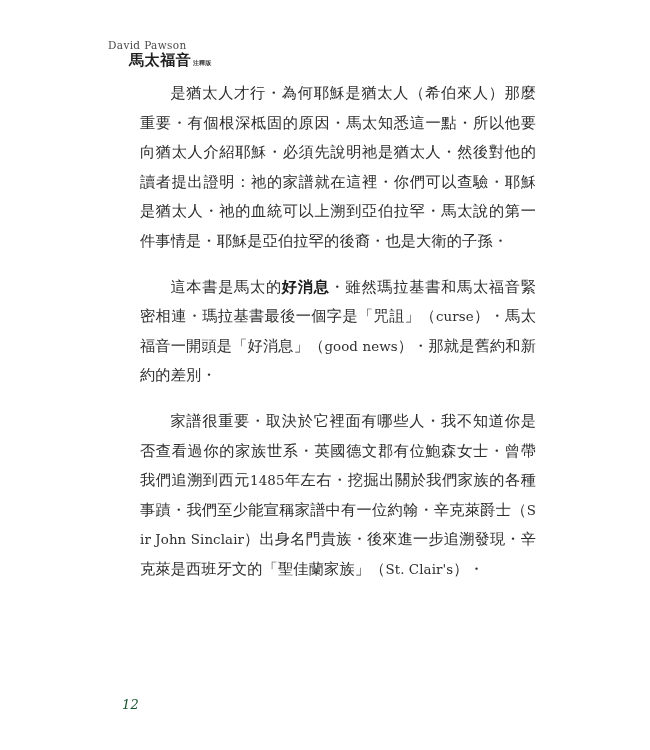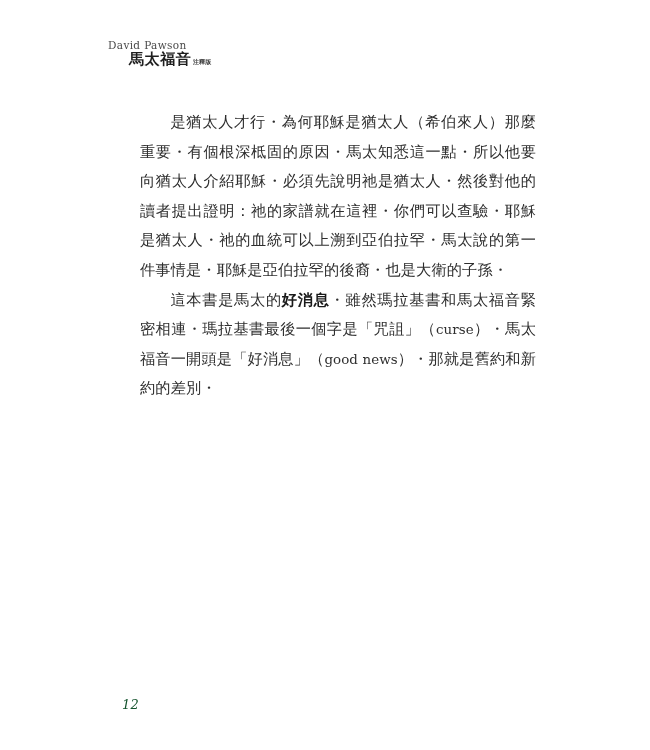--- a/index.html
+++ b/index.html
@@ -37,59 +37,59 @@
     color: #4a4a4a;
     white-space: nowrap;
   }
   .rh-title-line {
     display: flex;
     align-items: baseline;
     margin-top: 1px;
     padding-left: 21px;
   }
   .rh-title {
-    font-family: Liberation Serif, serif;
+    font-family: Liberation Sans, sans-serif;
     font-size: 15px;
     font-weight: bold;
     letter-spacing: 0.6px;
     color: #1f1f1f;
     white-space: nowrap;
   }
   .rh-subtitle {
     font-family: "DejaVu Sans", "Liberation Sans", sans-serif;
     font-size: 6px;
     font-weight: bold;
     letter-spacing: 0.2px;
     color: #3a3a3a;
     margin-left: 1.5px;
     white-space: nowrap;
   }
 
   
   .textblock {
     position: absolute;
     left: 140px;
-    top: 108px;
+    top: 79px;
     width: 396px;
   }
   p.para {
     margin: 0;
     font-family: "DejaVu Serif", "Liberation Serif", serif;
     font-size: 15.2px;
     line-height: 29.6px;
     color: #2e2e2e;
     text-align: justify;
     text-justify: inter-character;
     text-indent: 2em;
     letter-spacing: 0.15px;
     word-break: break-all;
     overflow-wrap: anywhere;
   }
   p.para + p.para {
-    margin-top: 0;
+    margin-top: 16px;
   }
   p.para b,
   p.para .bold {
     font-weight: bold;
     color: #1a1a1a;
   }
   .latin {
     font-family: "DejaVu Serif", "Liberation Serif", serif;
     font-size: 13.4px;
     letter-spacing: 0.1px;
@@ -116,17 +116,18 @@
     <div class="rh-author">David Pawson</div>
     <div class="rh-title-line">
       <span class="rh-title">馬太福音</span>
       <span class="rh-subtitle">注釋版</span>
     </div>
   </div>
 
   <div class="textblock">
     <p class="para">是猶太人才行・為何耶穌是猶太人（希伯來人）那麼重要・有個根深柢固的原因・馬太知悉這一點・所以他要向猶太人介紹耶穌・必須先說明祂是猶太人・然後對他的讀者提出證明：祂的家譜就在這裡・你們可以查驗・耶穌是猶太人・祂的血統可以上溯到亞伯拉罕・馬太說的第一件事情是・耶穌是亞伯拉罕的後裔・也是大衛的子孫・</p>
     <p class="para">這本書是馬太的<b>好消息</b>・雖然瑪拉基書和馬太福音緊密相連・瑪拉基書最後一個字是「咒詛」（<span class="latin">curse</span>）・馬太福音一開頭是「好消息」（<span class="latin">good news</span>）・那就是舊約和新約的差別・</p>
+    <p class="para">家譜很重要・取決於它裡面有哪些人・我不知道你是否查看過你的家族世系・英國德文郡有位鮑森女士・曾帶我們追溯到西元<span class="latin">1485</span>年左右・挖掘出關於我們家族的各種事蹟・我們至少能宣稱家譜中有一位約翰・辛克萊爵士（<span class="latin">Sir John Sinclair</span>）出身名門貴族・後來進一步追溯發現・辛克萊是西班牙文的「聖佳蘭家族」（<span class="latin">St. Clair's</span>）・</p>
   </div>
 
   <div class="folio">12</div>
 
 </div>
 
 </body></html>

